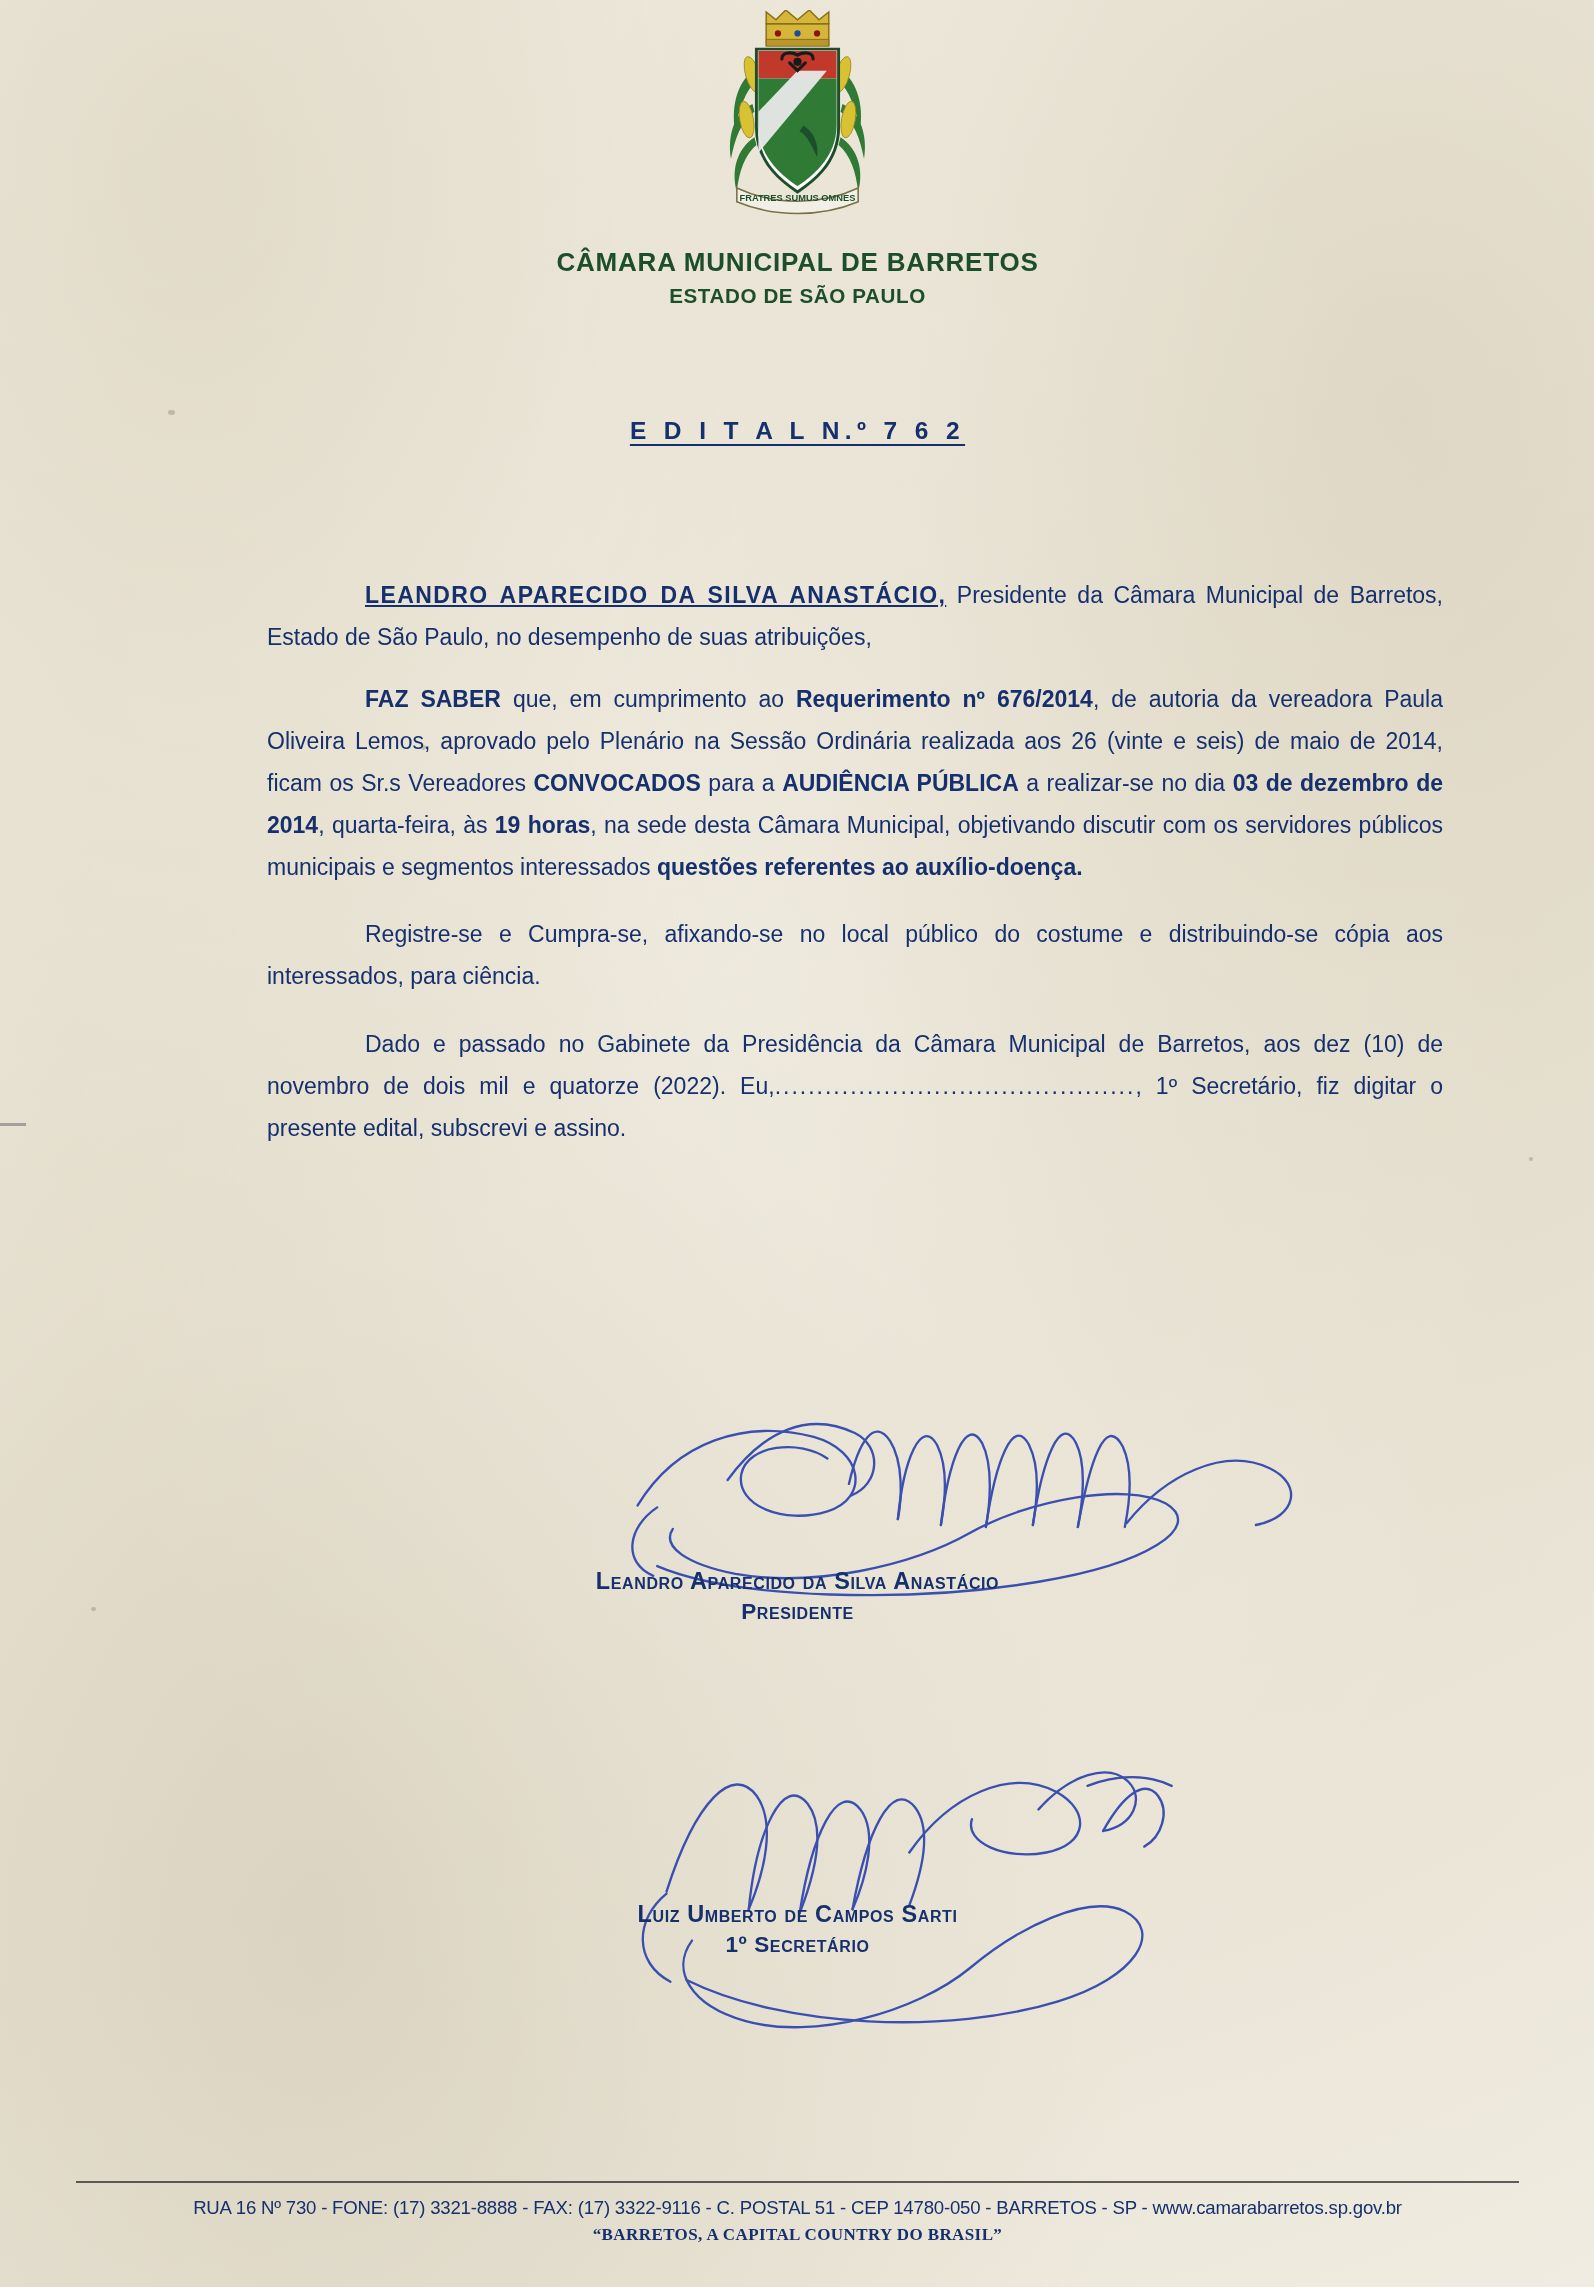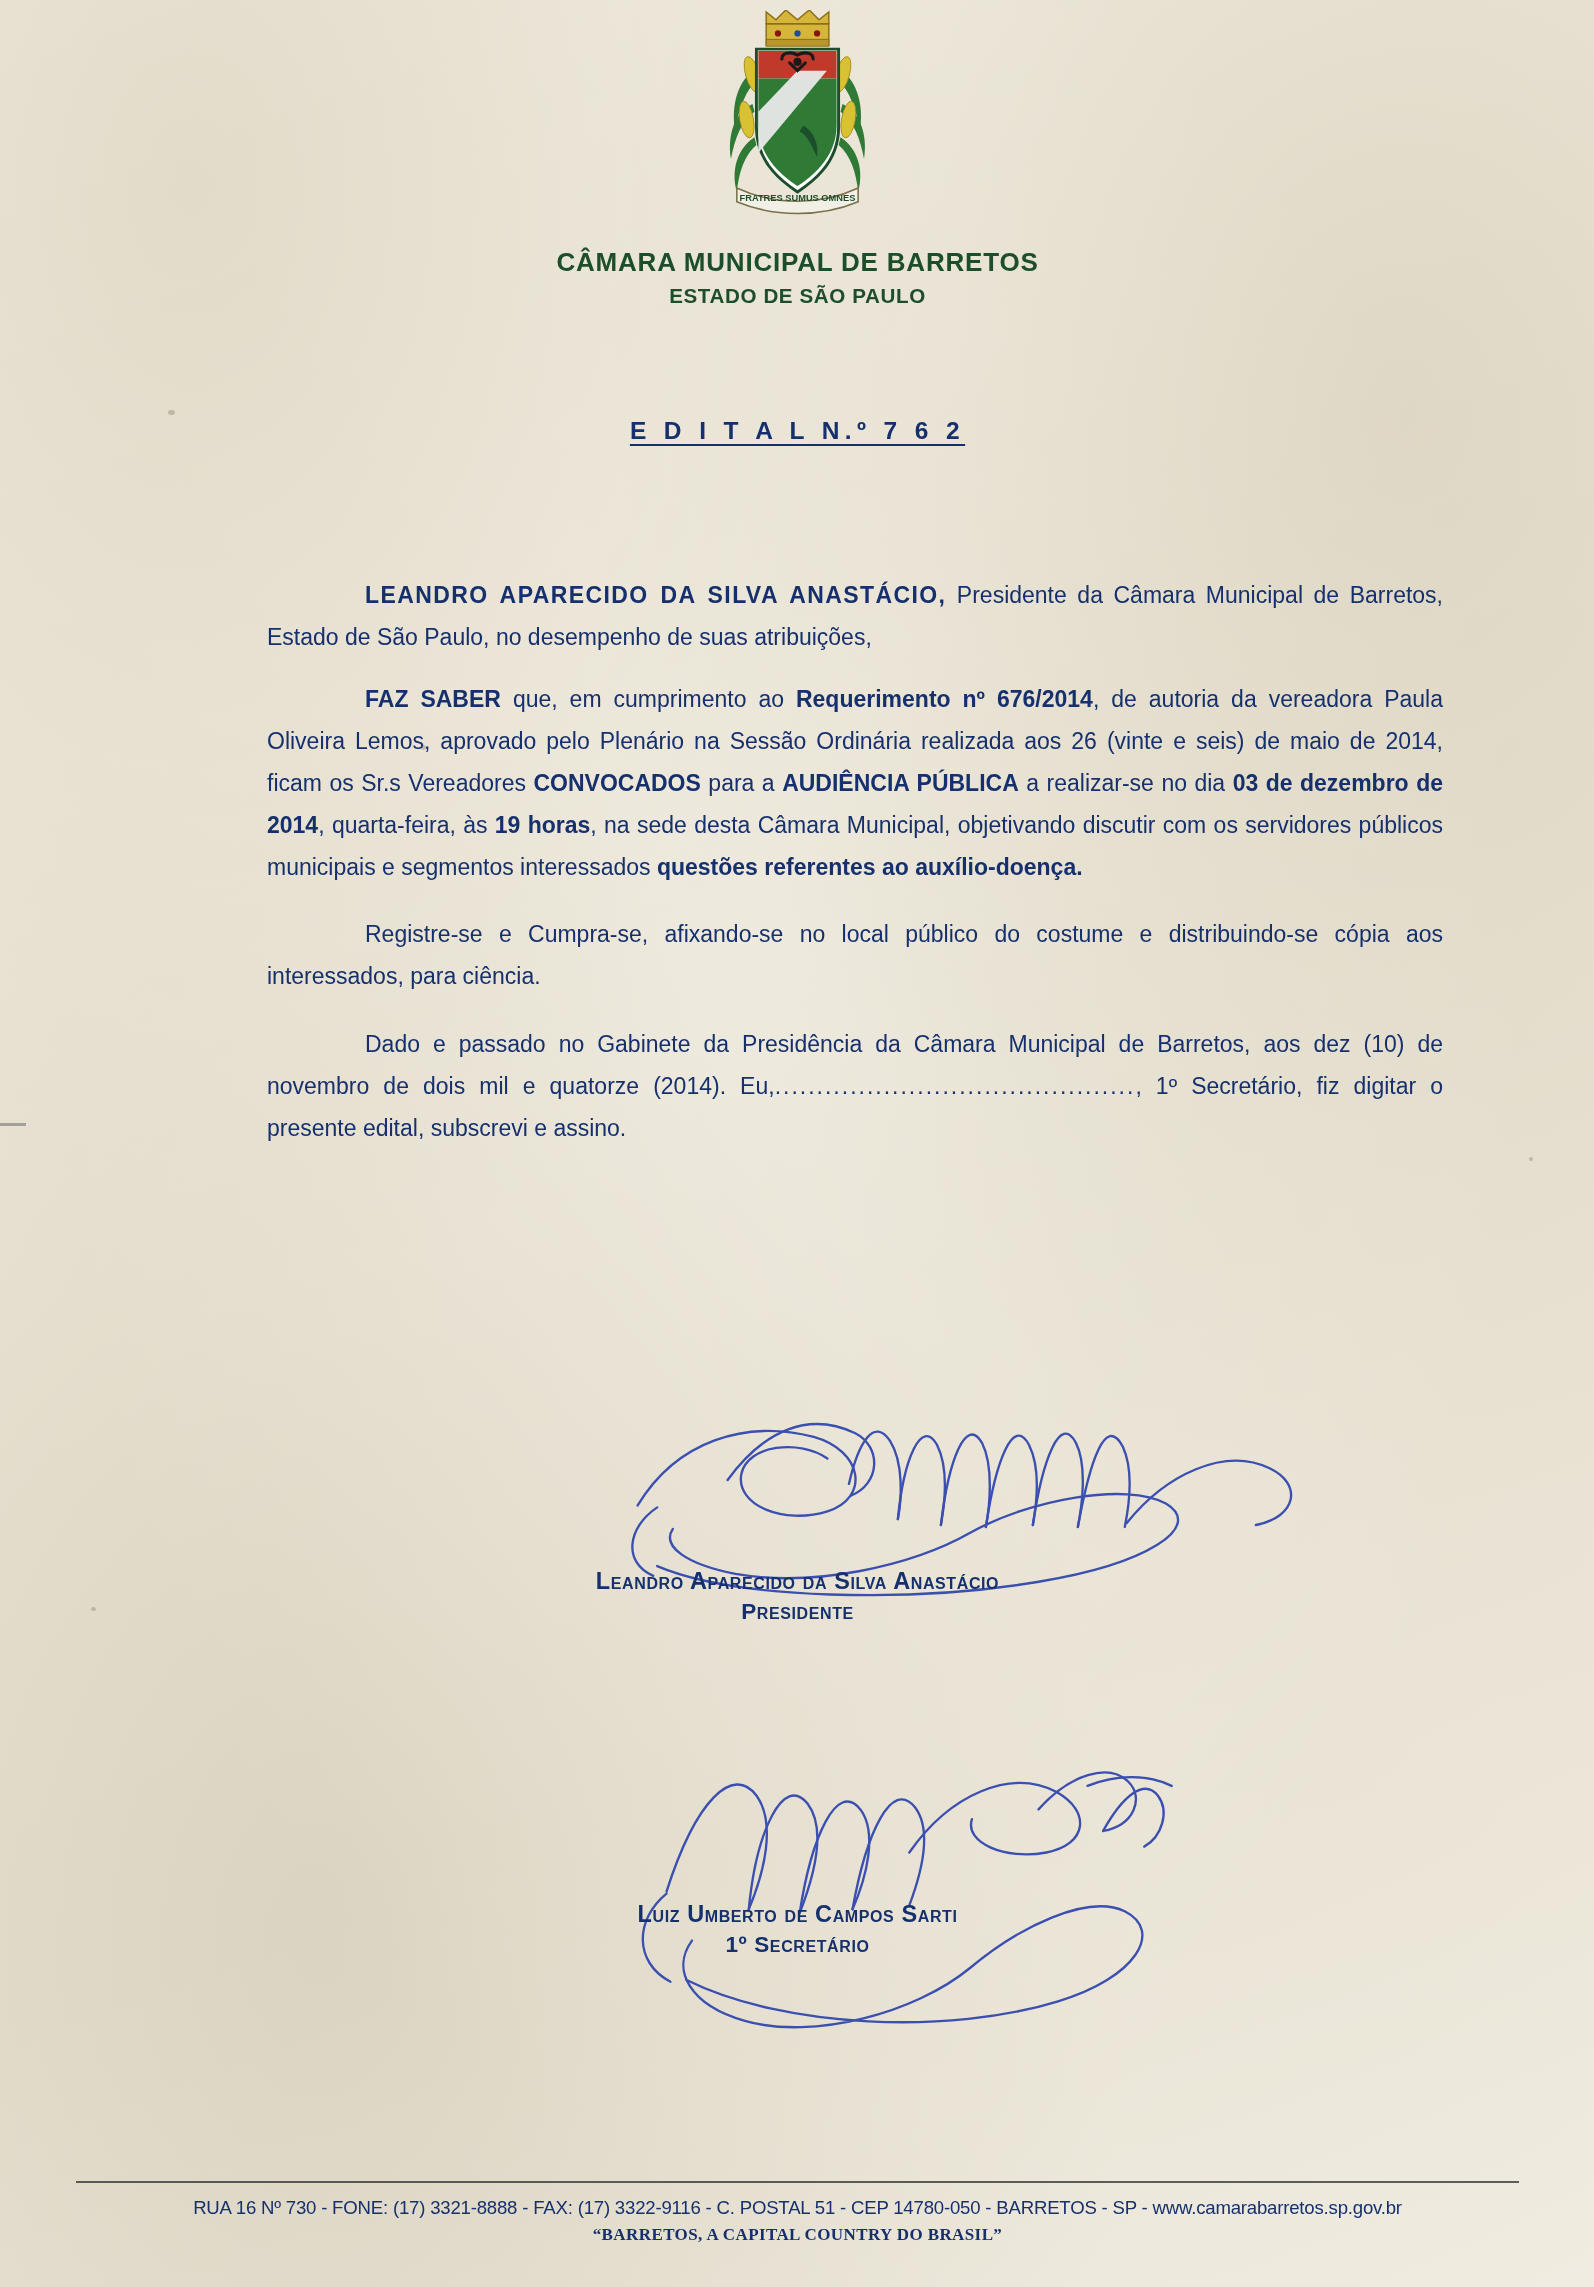--- a/index.html
+++ b/index.html
@@ -115,20 +115,21 @@
   }
   .indent {
     display: inline-block;
     width: 98px;
   }
   .b { font-weight: bold; }
 
   .nowrapname {
     font-weight: bold;
     letter-spacing: 1.4px;
+    text-decoration: underline;
   }
 
   
   .sig-block {
     position: absolute;
     left: 0; right: 0;
     text-align: center;
     color: #16306d;
     font-size: 21.6px;
   }
@@ -276,21 +277,21 @@
 
     <p>
       <span class="indent"></span><span class="b">FAZ SABER</span><span> que, em cumprimento ao </span><span class="b">Requerimento nº 676/2014</span><span>, de autoria da vereadora Paula Oliveira Lemos, aprovado pelo Plenário na Sessão Ordinária realizada aos 26 (vinte e seis) de maio de 2014, ficam os Sr.s Vereadores </span><span class="b">CONVOCADOS</span><span> para a </span><span class="b">AUDIÊNCIA PÚBLICA</span><span> a realizar-se no dia </span><span class="b">03 de dezembro de 2014</span><span>, quarta-feira, às </span><span class="b">19 horas</span><span>, na sede desta Câmara Municipal, objetivando discutir com os servidores públicos municipais e segmentos interessados </span><span class="b">questões referentes ao auxílio-doença.</span>
     </p>
 
     <p>
       <span class="indent"></span><span>Registre-se e Cumpra-se, afixando-se no local público do costume e distribuindo-se cópia aos interessados, para ciência.</span>
     </p>
 
     <p>
-      <span class="indent"></span><span>Dado e passado no Gabinete da Presidência da Câmara Municipal de Barretos, aos dez (10) de novembro de dois mil e quatorze (2014). Eu,</span><span class="dots">...........................................</span><span>, 1º Secretário, fiz digitar o presente edital, subscrevi e assino.</span>
+      <span class="indent"></span><span>Dado e passado no Gabinete da Presidência da Câmara Municipal de Barretos, aos dez (10) de novembro de dois mil e quatorze (2022). Eu,</span><span class="dots">...........................................</span><span>, 1º Secretário, fiz digitar o presente edital, subscrevi e assino.</span>
     </p>
 
   </div>
 
   <svg class="ink" style="left:617px;top:1390px;" width="863" height="225" viewBox="0 0 880 230">
     <g fill="none" stroke="#3b4fb0" stroke-width="2.4" stroke-linecap="round">
       <path d="M20 118 C60 52 130 30 200 48 C250 62 258 110 214 124 C170 138 120 118 126 86 C132 56 186 50 214 70"></path>
       <path d="M112 92 C150 40 196 22 242 44 C270 58 268 96 238 108"></path>
       <path d="M236 96 C246 52 262 28 278 52 C292 74 290 112 286 132"></path>
       <path d="M286 132 C292 70 310 28 326 56 C338 80 334 116 330 138"></path>

